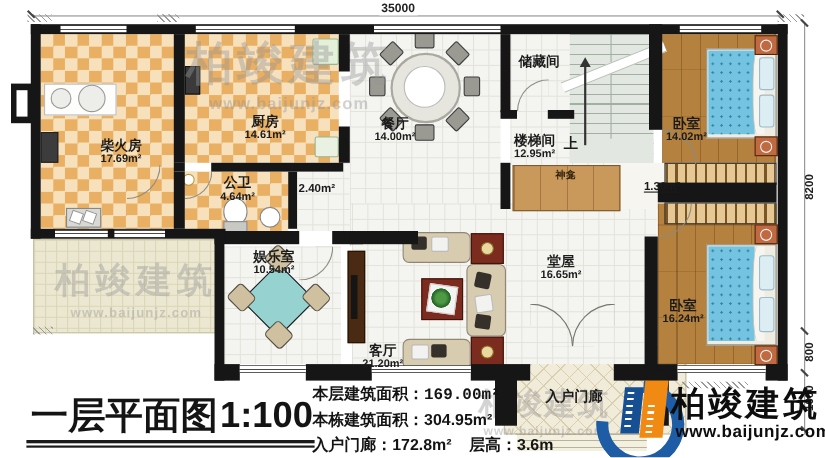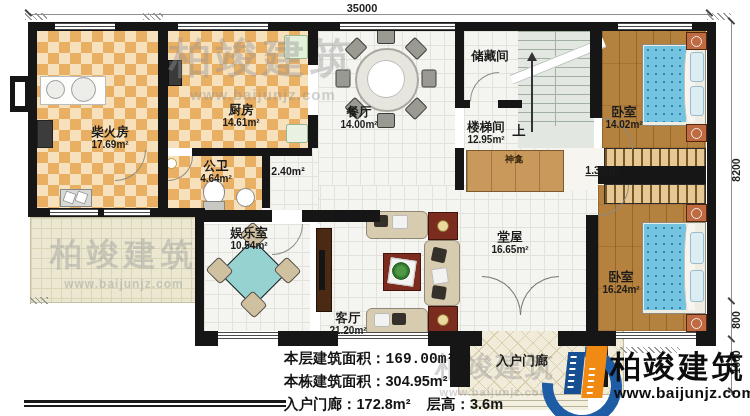--- a/index.html
+++ b/index.html
@@ -277,20 +277,22 @@
   </div>
   <div class="wm" style="left:34px;top:233px;width:180px;">
     <span class="wmname" style="font-size:32px;">柏竣建筑</span>
     <span class="wmsite" style="font-size:12px;">www.baijunjz.com</span>
   </div>
   <div class="wm" style="left:420px;top:348px;width:150px;z-index:3;">
     <span class="wmname" style="font-size:28px;letter-spacing:2px;">柏竣建筑</span>
     <span class="wmsite" style="font-size:11px;">www.baijunjz.com</span>
   </div>
 
+  <div class="abs" style="left:28px;top:355px;font-size:34px;font-weight:bold;color:#141414;letter-spacing:0px;z-index:22;">一层平面图</div>
+  <div class="abs" style="left:200px;top:358px;font-size:33px;font-weight:bold;color:#141414;z-index:22;">1:100</div>
   <div class="abs" style="left:24px;top:400px;width:262px;height:2.5px;background:#1a1a1a;z-index:22;"></div>
   <div class="abs" style="left:24px;top:405px;width:262px;height:1.5px;background:#1a1a1a;z-index:22;"></div>
   <div class="srow" style="left:284px;top:349px;font-family:Liberation Mono, monospace;">
     <span>本层建筑面积：</span><span>169.00m²</span>
   </div>
   <div class="srow" style="left:284px;top:372px;">
     <span>本栋建筑面积：</span><span>304.95m²</span>
   </div>
   <div class="srow" style="left:284px;top:395px;">
     <span>入户门廊：</span><span>172.8m²</span><span style="display:inline-block;width:16px;"></span><span>层高：</span><span>3.6m</span>

